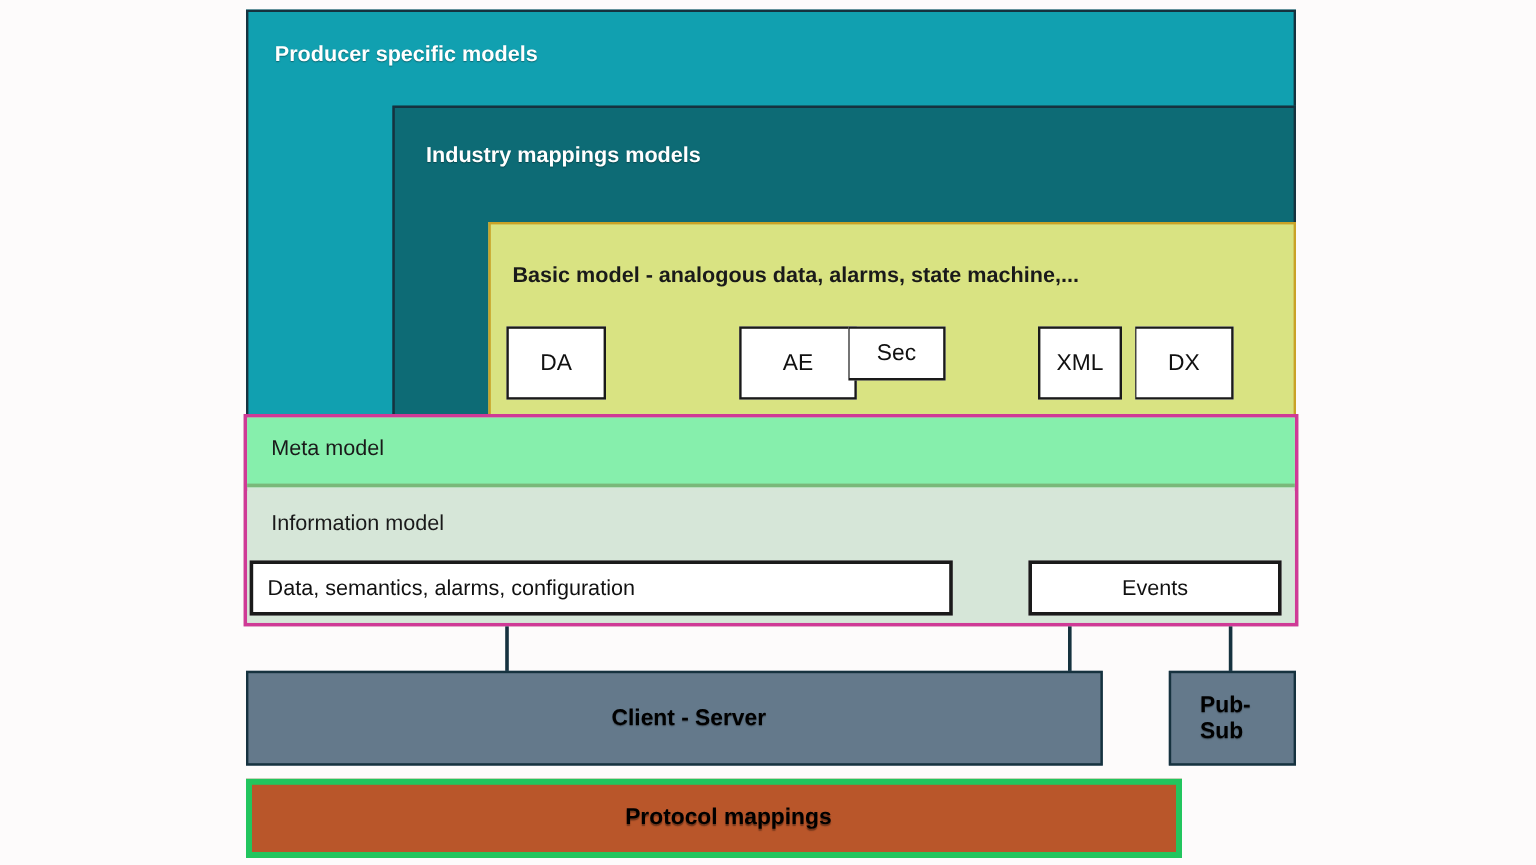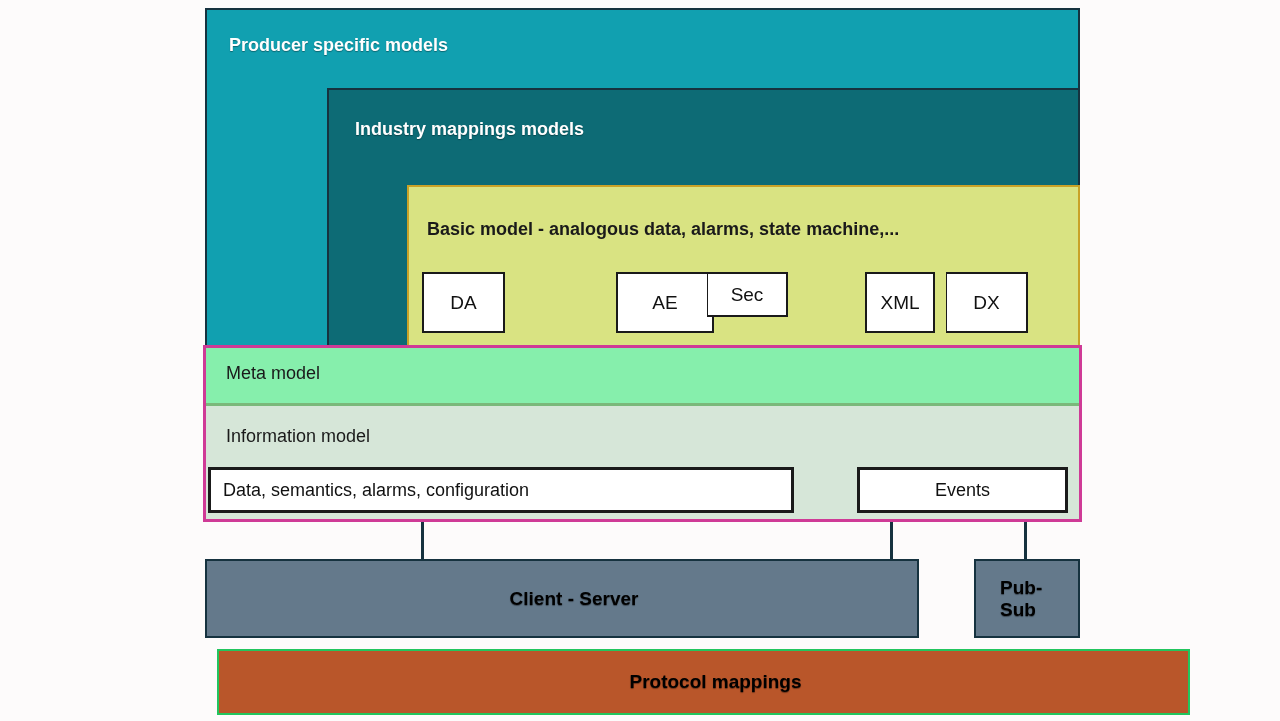--- a/index.html
+++ b/index.html
@@ -143,24 +143,23 @@
   }
   #client-server-bar {
     left: 205px; top: 559px; width: 714px; height: 79px;
     background: #64798b;
   }
   #pubsub-bar {
     left: 974px; top: 559px; width: 106px; height: 79px;
     background: #64798b;
   }
   #protocol-bar {
-    left: 205px; top: 649px; width: 973px; height: 66px;
+    left: 205px; top: 649px; width: 780px; height: 66px;
     background: #b9562a;
-    border: 2px solid #22c55e;
-    margin-left: 12px;
+    border: 5px solid #22c55e;
   }
 </style>
 </head>
 <body>
 
 <div id="canvas">
 
   <div class="layer" id="producer-layer">
     <div class="layer-title" id="producer-title">Producer specific models</div>
   </div>

